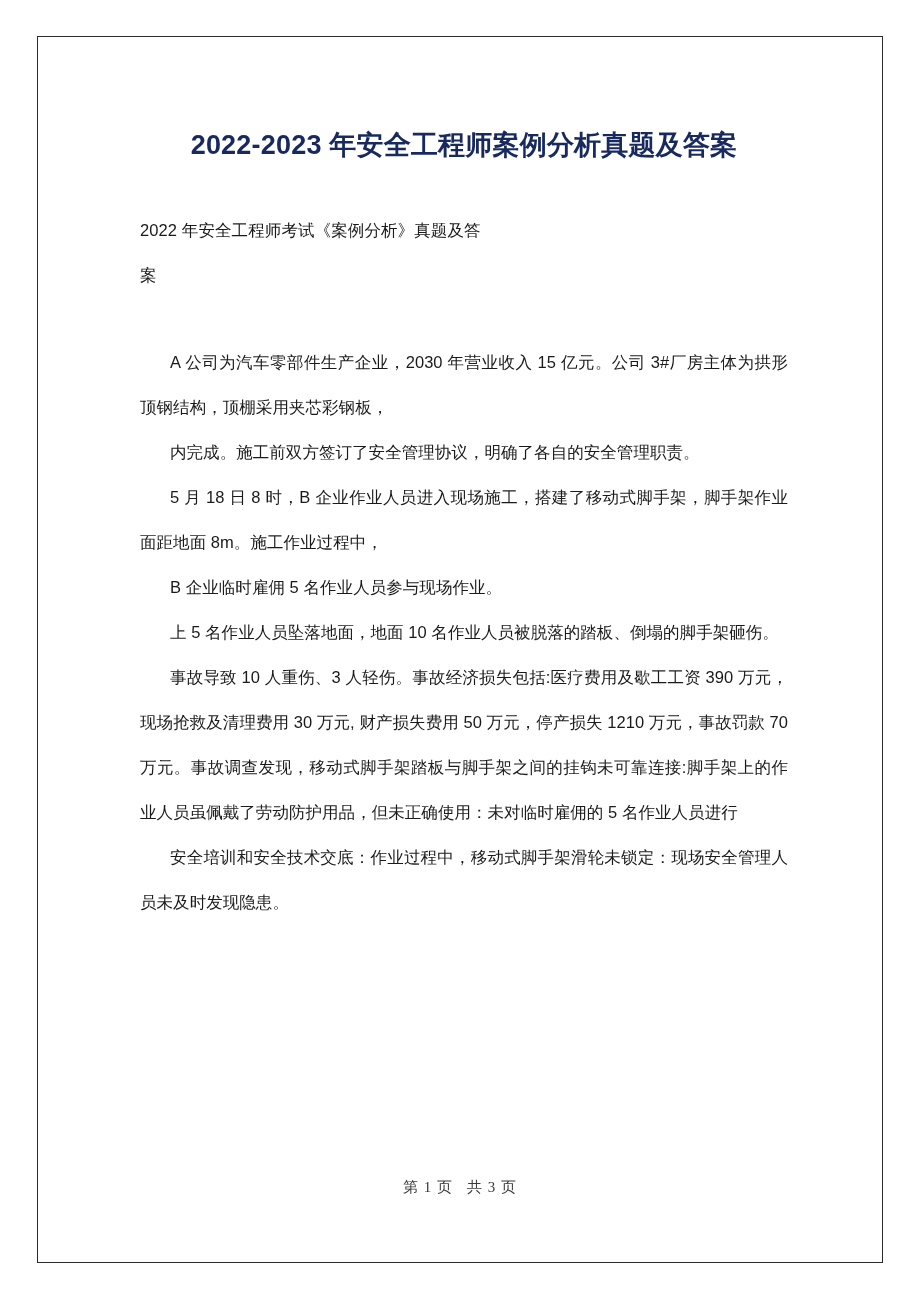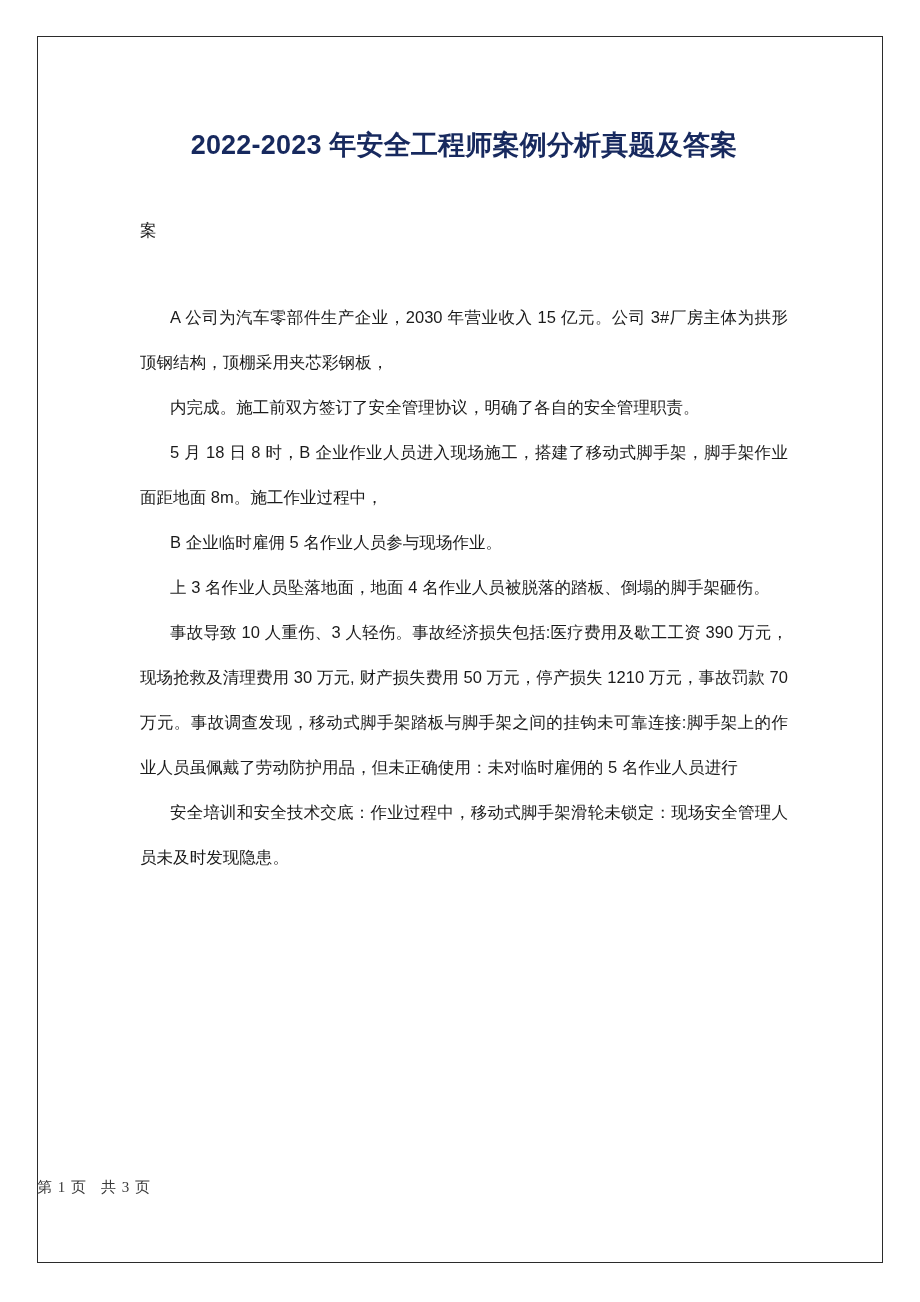--- a/index.html
+++ b/index.html
@@ -84,21 +84,21 @@
     text-justify: inter-ideograph;
     margin: 0 0 0 0;
   }
 
   
   #page-footer {
     position: absolute;
     left: 37px;
     top: 1178px;
     width: 846px;
-    text-align: left;
+    text-align: center;
     font-family: "Liberation Serif", "DejaVu Serif", serif;
     font-size: 15px;
     color: #3a3a3a;
     letter-spacing: 1px;
     white-space: nowrap;
   }
   #page-footer .sep {
     display: inline-block;
     width: 14px;
   }
@@ -108,29 +108,30 @@
 
 <div id="page">
 
   <div id="page-border"></div>
 
   <div id="content">
 
     <h1 id="doc-title">2022-2023 年安全工程师案例分析真题及答案</h1>
 
     <div id="subtitle-block">
+      <div class="subtitle-line">2022 年安全工程师考试《案例分析》真题及答</div>
       <div class="subtitle-line">案</div>
     </div>
 
     <div id="body-block">
       <p class="para">A 公司为汽车零部件生产企业，2030 年营业收入 15 亿元。公司 3#厂房主体为拱形顶钢结构，顶棚采用夹芯彩钢板，</p>
       <p class="para">内完成。施工前双方签订了安全管理协议，明确了各自的安全管理职责。</p>
       <p class="para">5 月 18 日 8 时，B 企业作业人员进入现场施工，搭建了移动式脚手架，脚手架作业面距地面 8m。施工作业过程中，</p>
       <p class="para">B 企业临时雇佣 5 名作业人员参与现场作业。</p>
-      <p class="para">上 3 名作业人员坠落地面，地面 4 名作业人员被脱落的踏板、倒塌的脚手架砸伤。</p>
+      <p class="para">上 5 名作业人员坠落地面，地面 10 名作业人员被脱落的踏板、倒塌的脚手架砸伤。</p>
       <p class="para">事故导致 10 人重伤、3 人轻伤。事故经济损失包括:医疗费用及歇工工资 390 万元，现场抢救及清理费用 30 万元, 财产损失费用 50 万元，停产损失 1210 万元，事故罚款 70 万元。事故调查发现，移动式脚手架踏板与脚手架之间的挂钩未可靠连接:脚手架上的作业人员虽佩戴了劳动防护用品，但未正确使用：未对临时雇佣的 5 名作业人员进行</p>
       <p class="para">安全培训和安全技术交底：作业过程中，移动式脚手架滑轮未锁定：现场安全管理人员未及时发现隐患。</p>
     </div>
 
   </div>
 
   <div id="page-footer">
     <span>第 1 页</span><span class="sep"></span><span>共 3 页</span>
   </div>
 

